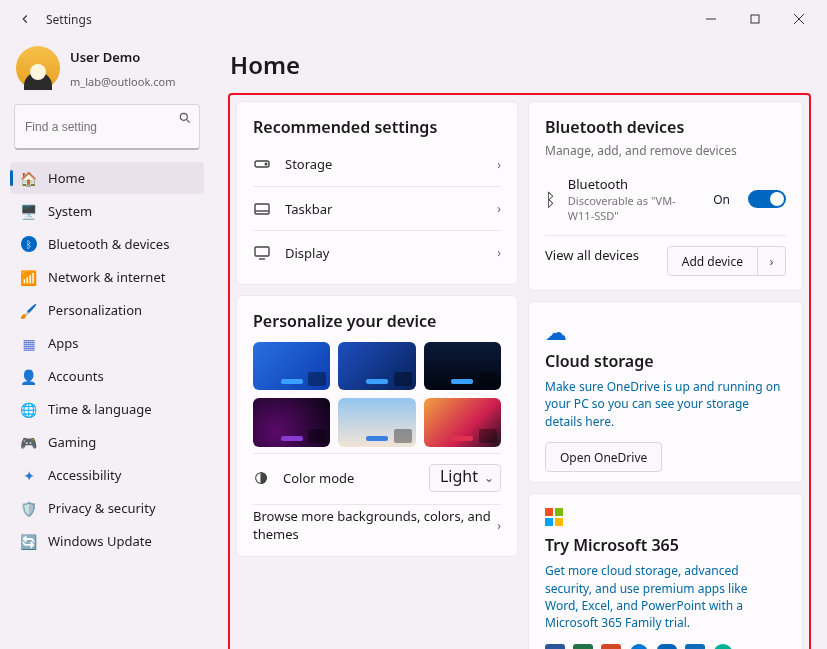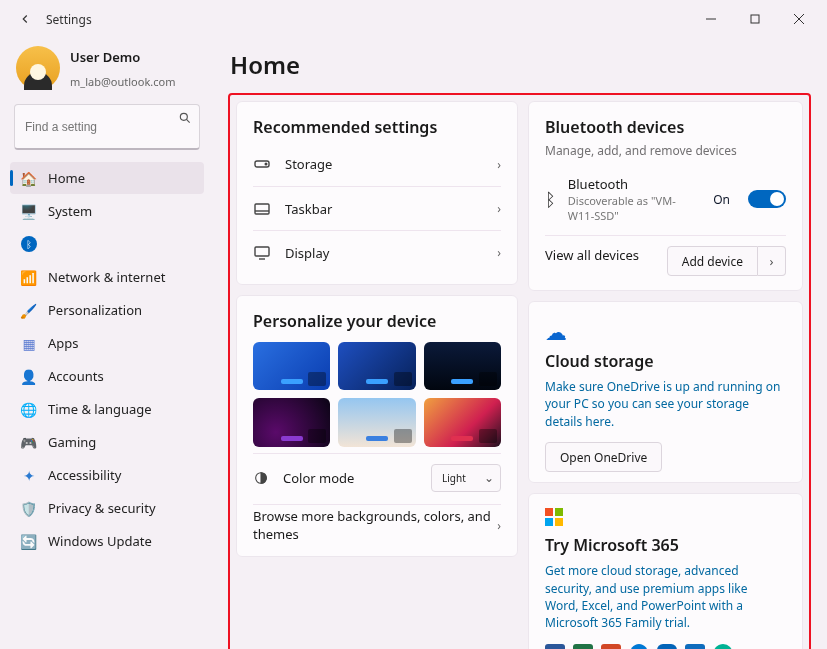--- a/index.html
+++ b/index.html
@@ -88,21 +88,21 @@
 .t3{background:linear-gradient(180deg,#0b1a3a,#01060f);} 
 .t4{background:radial-gradient(circle at 30% 70%,#5a0a6a,#0a0414);} 
 .t5{background:linear-gradient(180deg,#95c6f0,#f2e4d6);} 
 .t6{background:linear-gradient(135deg,#f0a040,#d02050 60%,#201020);} 
 
 .cm-row { display:flex; align-items:center; gap:12px; padding:10px 0 6px 0; border-top:1px solid #eee4ee; margin-top:6px;}
 .cm-row .ricon{width:18px;color:#444;}
 .cm-row .rlabel{flex:1;font-size:13px;}
 .selectbox {
   height:28px; border:1px solid #dcd5dd; border-radius:4px; background:#fbf8fb;
-  padding:0 22px 0 10px; font-size:10px; position:relative; display:flex; align-items:center; min-width:70px;
+  padding:0 22px 0 10px; font-size:16px; position:relative; display:flex; min-width:70px;
 }
 .selectbox::after{content:"⌄"; position:absolute; right:6px; top:4px; color:#555; font-size:12px;}
 .browse-row { display:flex; align-items:center; height:42px; border-top:1px solid #eee4ee; cursor:pointer; margin-top:6px;}
 .browse-row .blabel{flex:1; font-size:13px;}
 .browse-row .chev{color:#666;font-size:12px;}
 
 .bt-row{display:flex;align-items:center;gap:12px;padding:8px 0 12px 0;}
 .bt-texts{flex:1;}
 .bt-name{font-size:13px;}
 .bt-sub{font-size:11px;color:#777;}
@@ -193,20 +193,21 @@
         <span>Home</span>
       </div>
       <div class="nav-item">
         <span class="nav-icon" style="color:#3a7bd5;">🖥️</span>
         <span>System</span>
       </div>
       <div class="nav-item">
         <span class="nav-icon">
             <span style="display:inline-flex;width:16px;height:16px;border-radius:50%;background:#0067c0;color:#fff;align-items:center;justify-content:center;font-size:10px;">ᛒ</span>
           </span>
+        <span>Bluetooth &amp; devices</span>
       </div>
       <div class="nav-item">
         <span class="nav-icon" style="color:#18a0d8;">📶</span>
         <span>Network &amp; internet</span>
       </div>
       <div class="nav-item">
         <span class="nav-icon" style="color:#c97a20;">🖌️</span>
         <span>Personalization</span>
       </div>
       <div class="nav-item">

